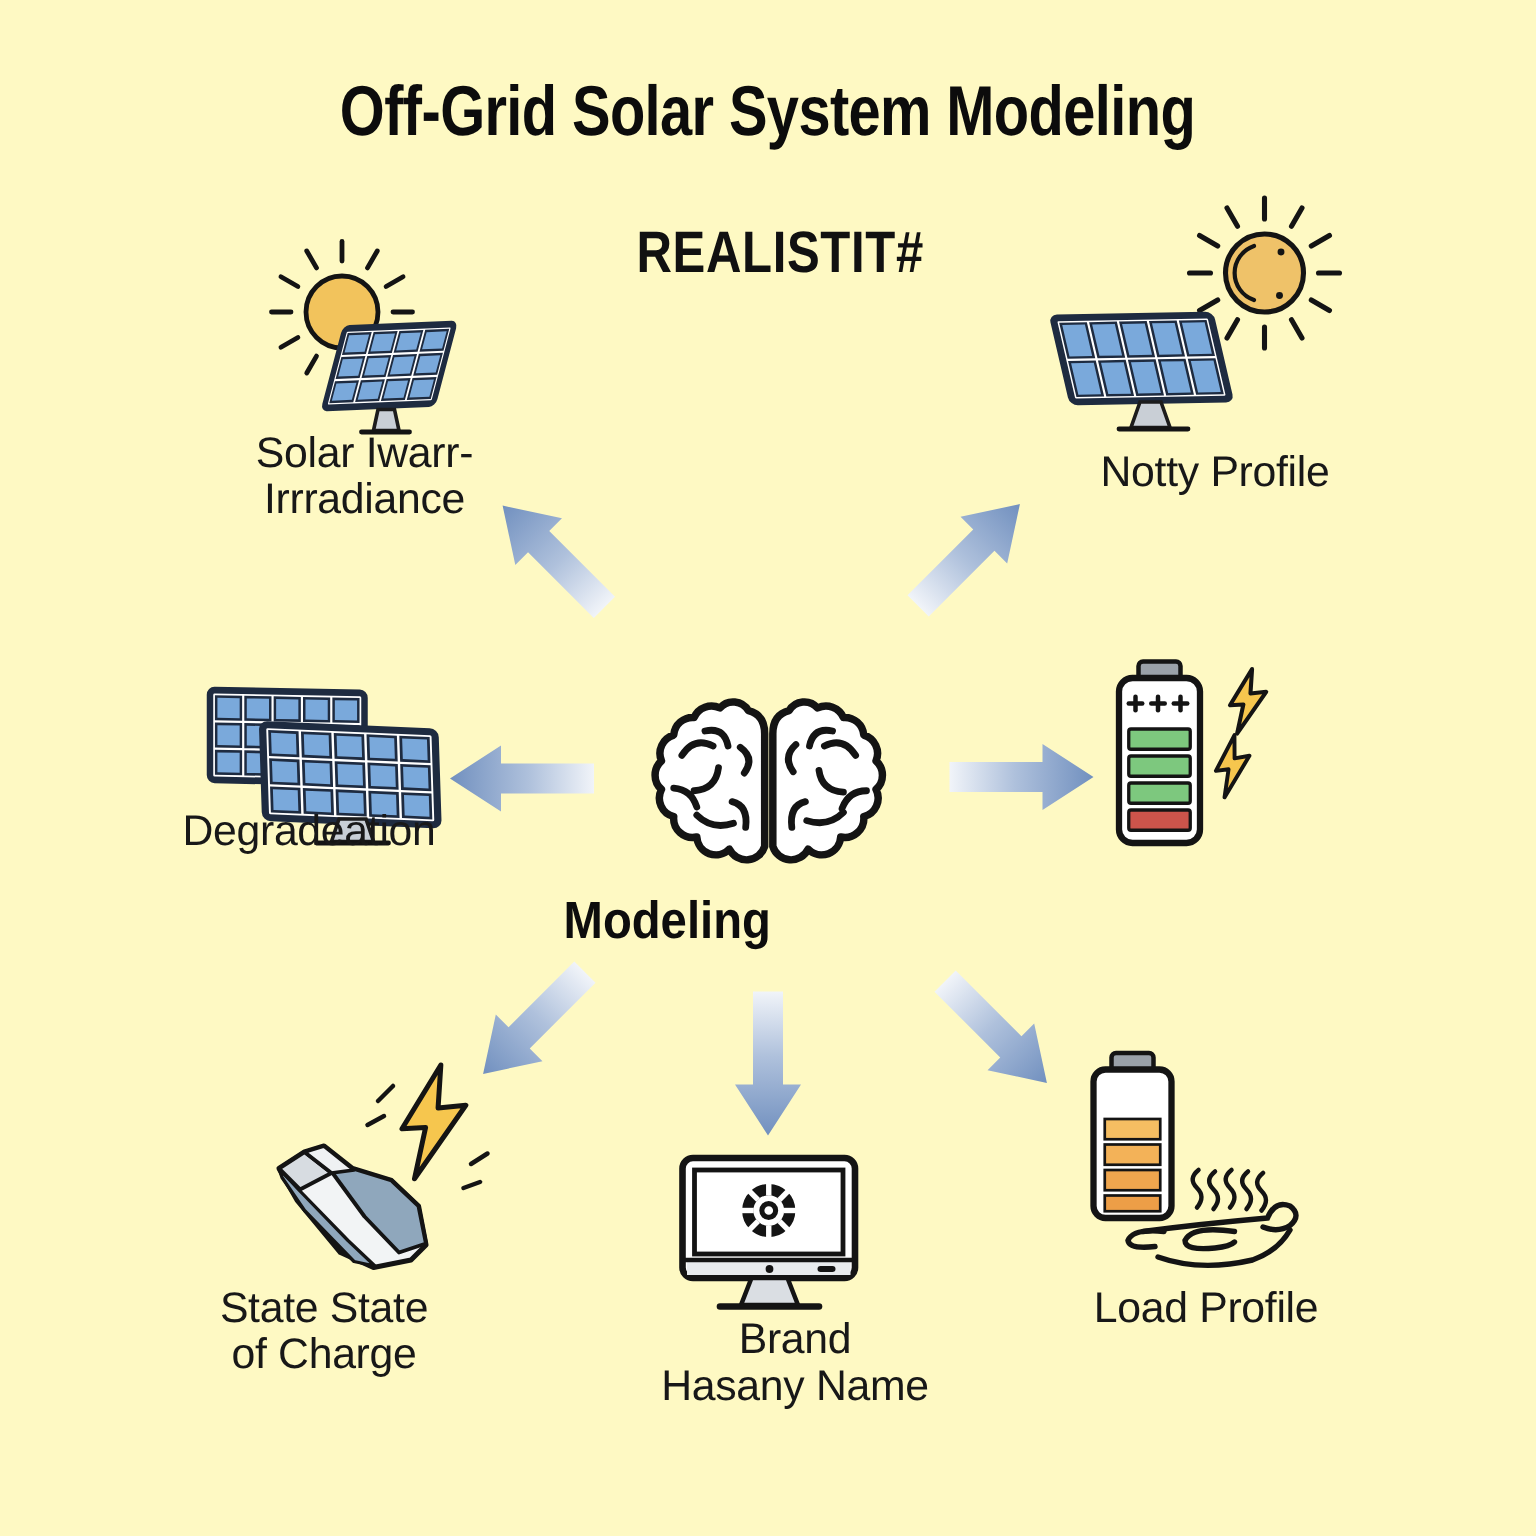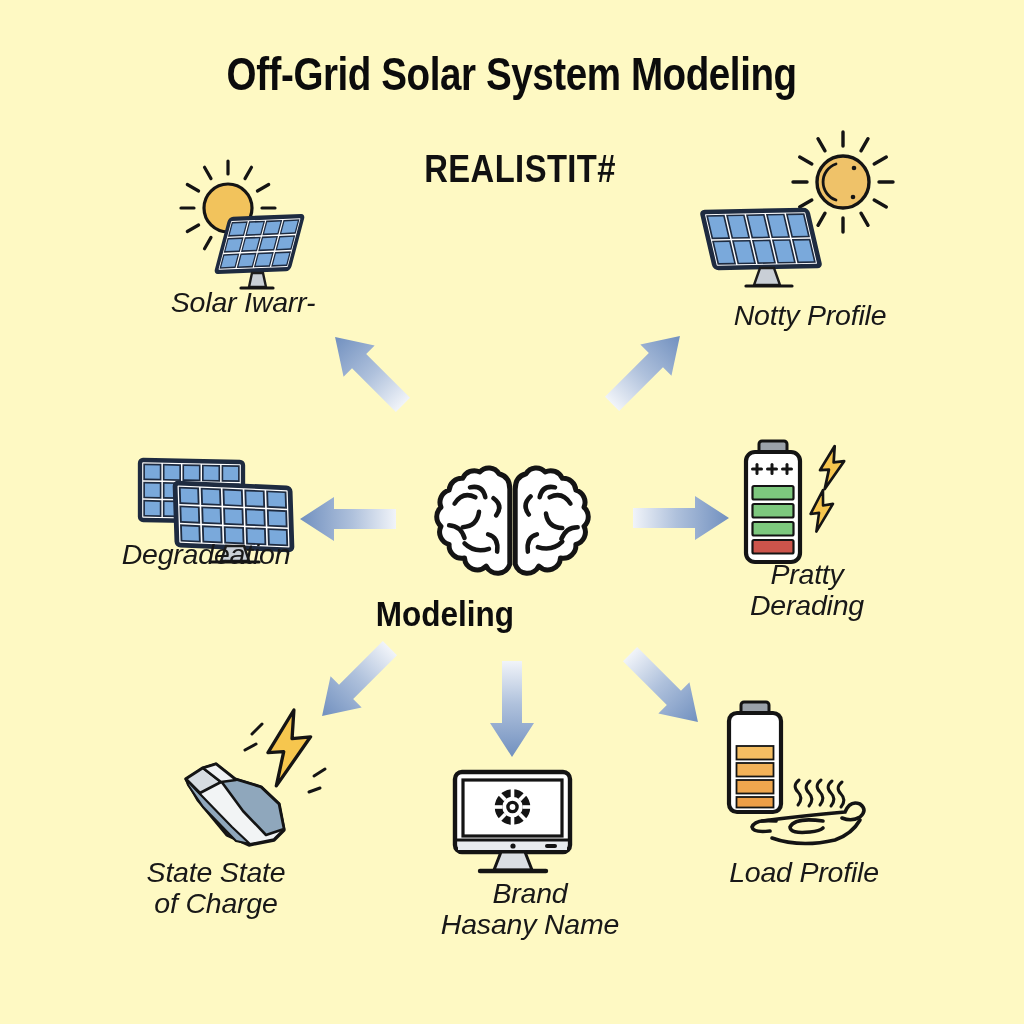--- a/index.html
+++ b/index.html
@@ -12,21 +12,21 @@
     font-size:47px;font-weight:bold;color:#0c0c0c;white-space:nowrap;
   }
   .page-title span{display:inline-block;transform:scaleX(0.82);transform-origin:center;letter-spacing:-0.5px;}
   .page-subtitle{
     position:absolute;top:147px;left:8px;width:1024px;text-align:center;
     font-size:39px;font-weight:bold;color:#111;white-space:nowrap;
   }
   .page-subtitle span{display:inline-block;transform:scaleX(0.84);transform-origin:center;letter-spacing:0.5px;}
   .node-label{
     position:absolute;width:300px;text-align:center;
-    font-size:28.5px;line-height:31px;color:#181818;letter-spacing:-0.2px;font-style:italic;
+    font-size:28.5px;line-height:31px;color:#181818;letter-spacing:-0.2px;
   }
   .node-label span{display:block;}
   .center-label{
     position:absolute;top:594px;left:368px;width:300px;text-align:left;
     font-size:35px;font-weight:bold;color:#0d0d0d;white-space:nowrap;
   }
   .center-label span{display:inline-block;transform:scaleX(0.9);transform-origin:center;}
   svg{position:absolute;top:0;left:0;}
 </style>
 </head>
@@ -294,34 +294,31 @@
         <path d="M772 838 Q 800 848 835 840 Q 852 834 860 820"></path>
       </g>
     </g>
   </svg>
 
   <div class="page-title"><span>Off-Grid Solar System Modeling</span></div>
   <div class="page-subtitle"><span>REALISTIT#</span></div>
 
   <div class="node-label" style="left:93px;top:287px;">
     <span>Solar Iwarr-</span>
+    <span>Irrradiance</span>
   </div>
 
   <div class="node-label" style="left:660px;top:300px;">
     <span>Notty Profile</span>
   </div>
 
   <div class="node-label" style="left:56px;top:539px;">
     <span>Degradeation</span>
   </div>
 
-  <div class="node-label" style="left:657px;top:559px;">
-    <span>Pratty</span>
-    <span>Derading</span>
-  </div>
 
   <div class="node-label" style="left:66px;top:857px;">
     <span>State State</span>
     <span>of Charge</span>
   </div>
 
   <div class="node-label" style="left:380px;top:878px;">
     <span>Brand</span>
     <span>Hasany Name</span>
   </div>

